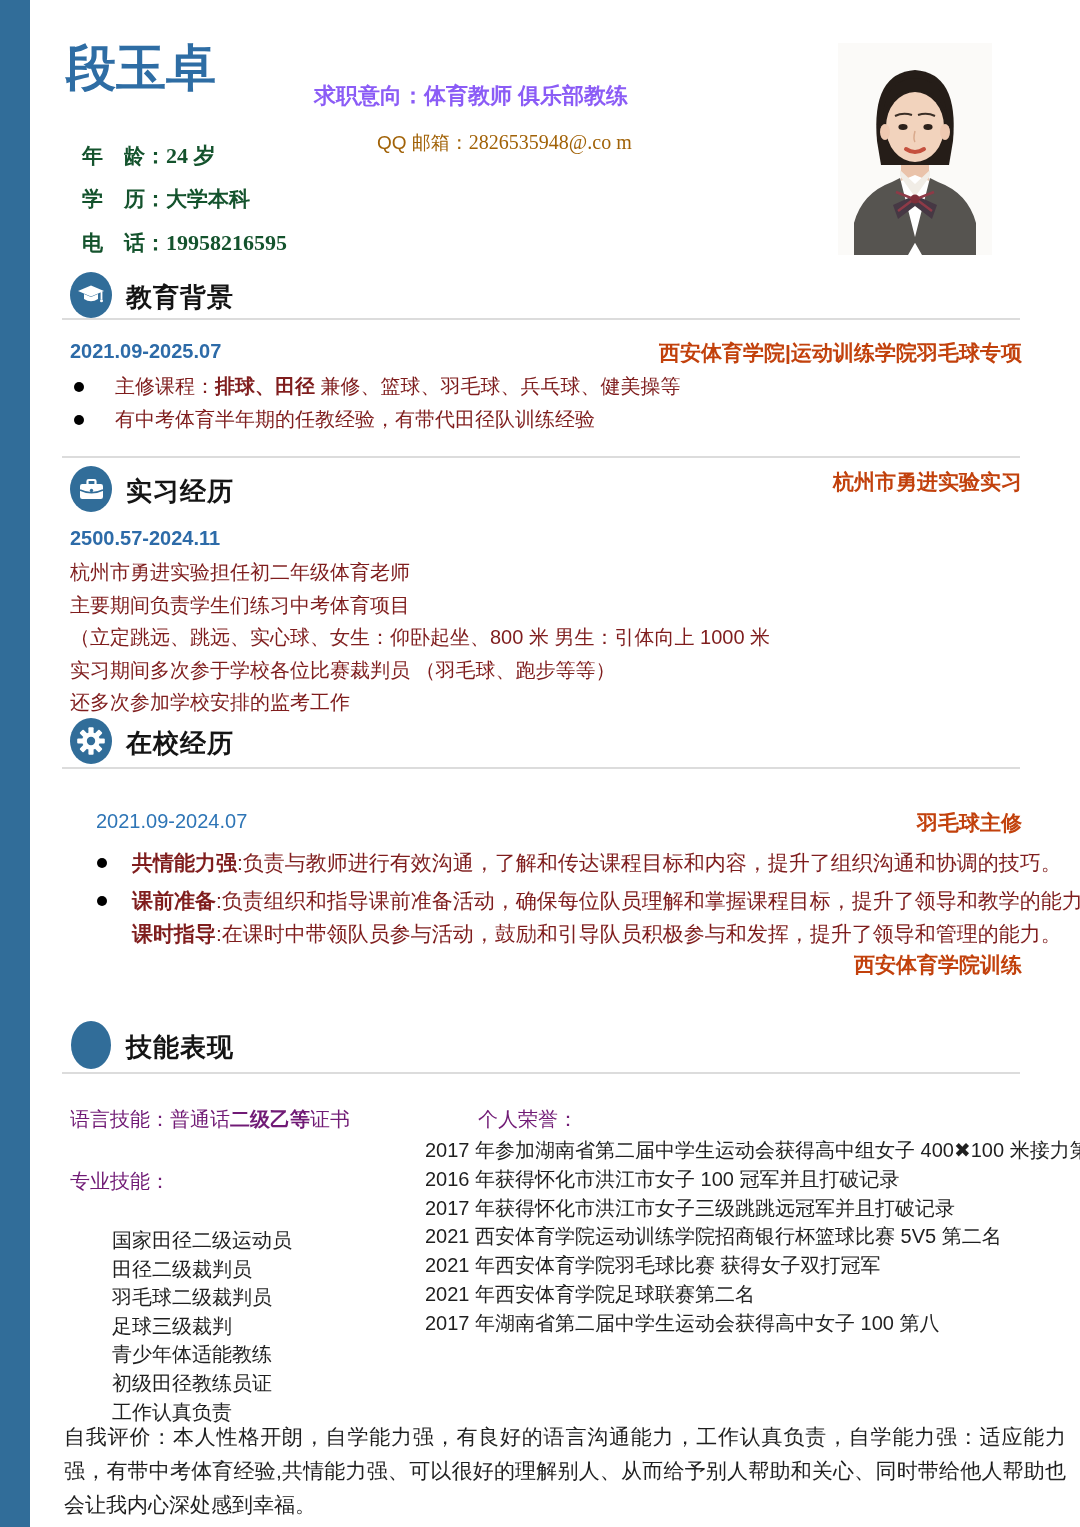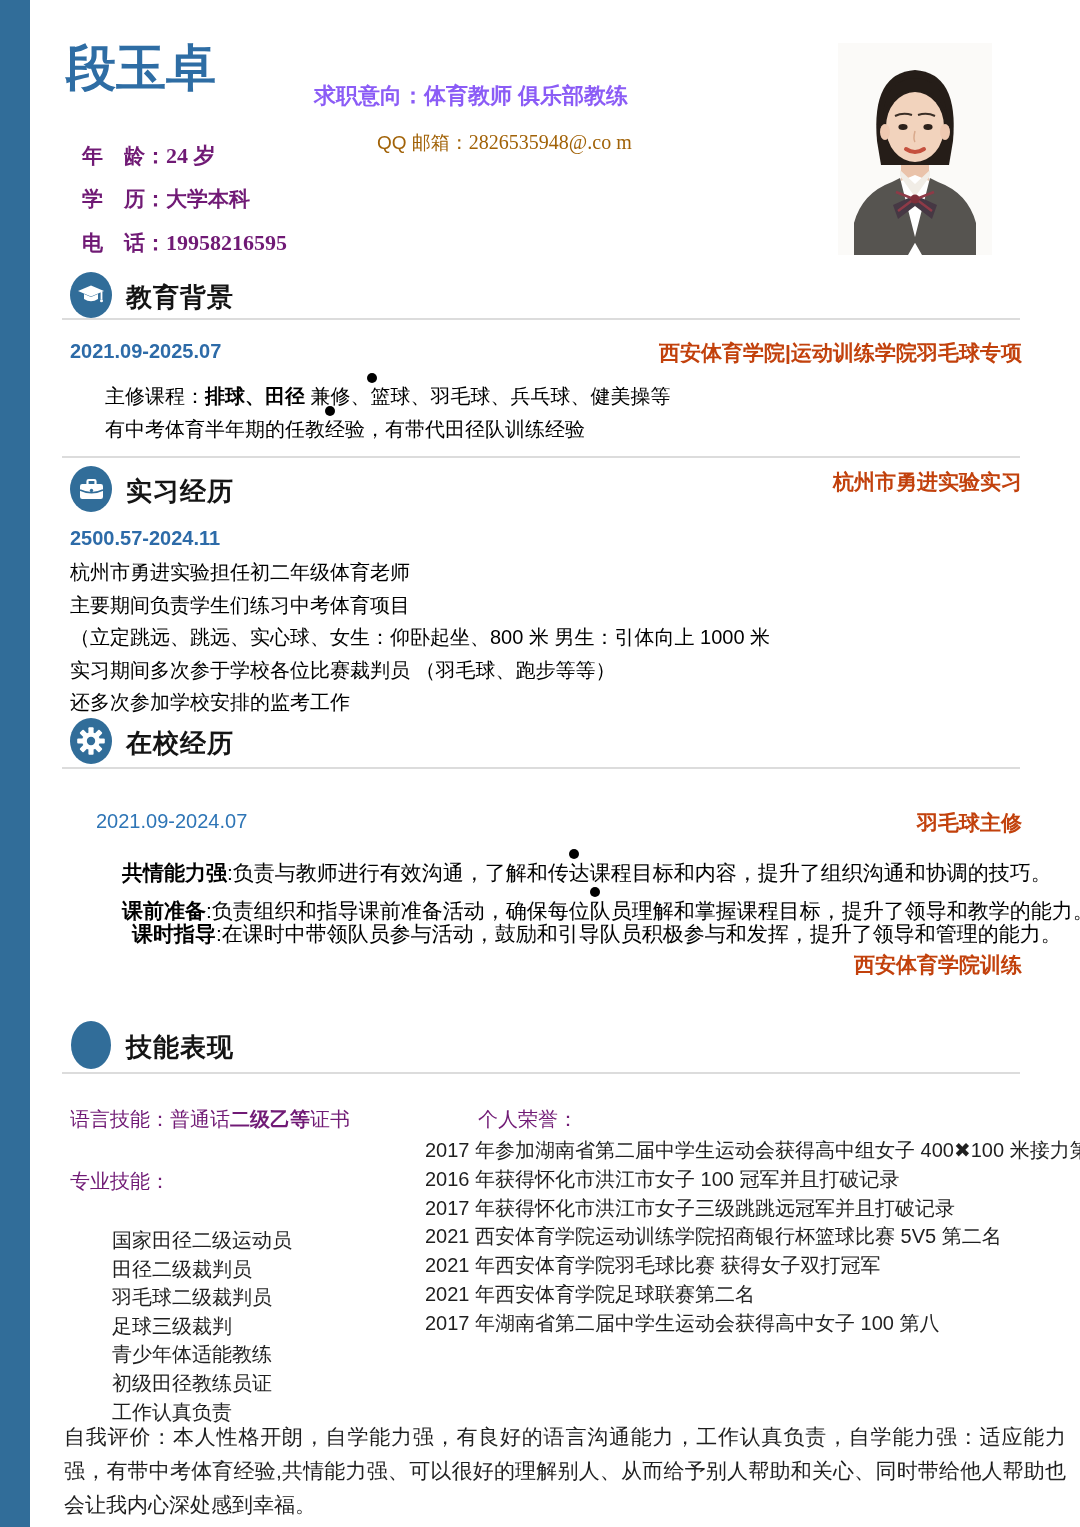--- a/index.html
+++ b/index.html
@@ -10,33 +10,33 @@
     color:#1d1d1f; overflow:hidden;
   }
   .abs { position:absolute; }
   .sidebar { position:absolute; left:0; top:0; width:30px; height:1527px; background:#316d99; }
 
   .name { font-size:50px; font-weight:bold; color:#2e6da4; line-height:1.2; }
   .objective { font-size:22px; font-weight:bold; color:#8b5cf6;margin-top:9px; }
   .qq { font-size:19px; color:#a16207; }
   .serif { font-family:"Liberation Serif","DejaVu Serif",serif; font-size:20px; }
   .serif-b { font-family:"Liberation Serif","DejaVu Serif",serif; font-weight:bold; }
-  .info-row { font-size:21px; font-weight:bold; color:#701a75; }
+  .info-row { font-size:21px; font-weight:bold; color:#14532d; }
 
   .sec-icon { position:absolute; width:42px; height:46px; border-radius:50%;
     background:#316d99; display:flex; align-items:center; justify-content:center; }
   .sec-title { font-size:26px; font-weight:bold; color:#141414; letter-spacing:1px; }
   .divider { position:absolute; left:62px; width:958px; height:2px; background:#dcdcdc; }
 
   .date-bold { font-size:20px; font-weight:bold; color:#2d6ba8; }
   .date-lite { font-size:20px; color:#2e75b6; }
   .right-blue { position:absolute; right:58px; text-align:right; font-size:21px;
     font-weight:bold; color:#c2410c; white-space:nowrap; }
 
-  .body-text { font-size:20px; color:#000000;flex-direction:column; }
+  .body-text { font-size:20px; color:#7f1d1d; }
   .lines { line-height:32.5px; white-space:nowrap; }
 
   .bullet-row { display:flex; align-items:baseline; white-space:nowrap; }
   .dot { width:10px; height:10px; border-radius:50%; background:#000;
     flex:0 0 10px; align-self:center; }
   .gap-edu { margin-left:31px; }
   .gap-campus { margin-left:25px; }
   .lead { font-weight:bold; }
 
   .skill-label { font-size:20px; color:#701a75; white-space:nowrap; }

